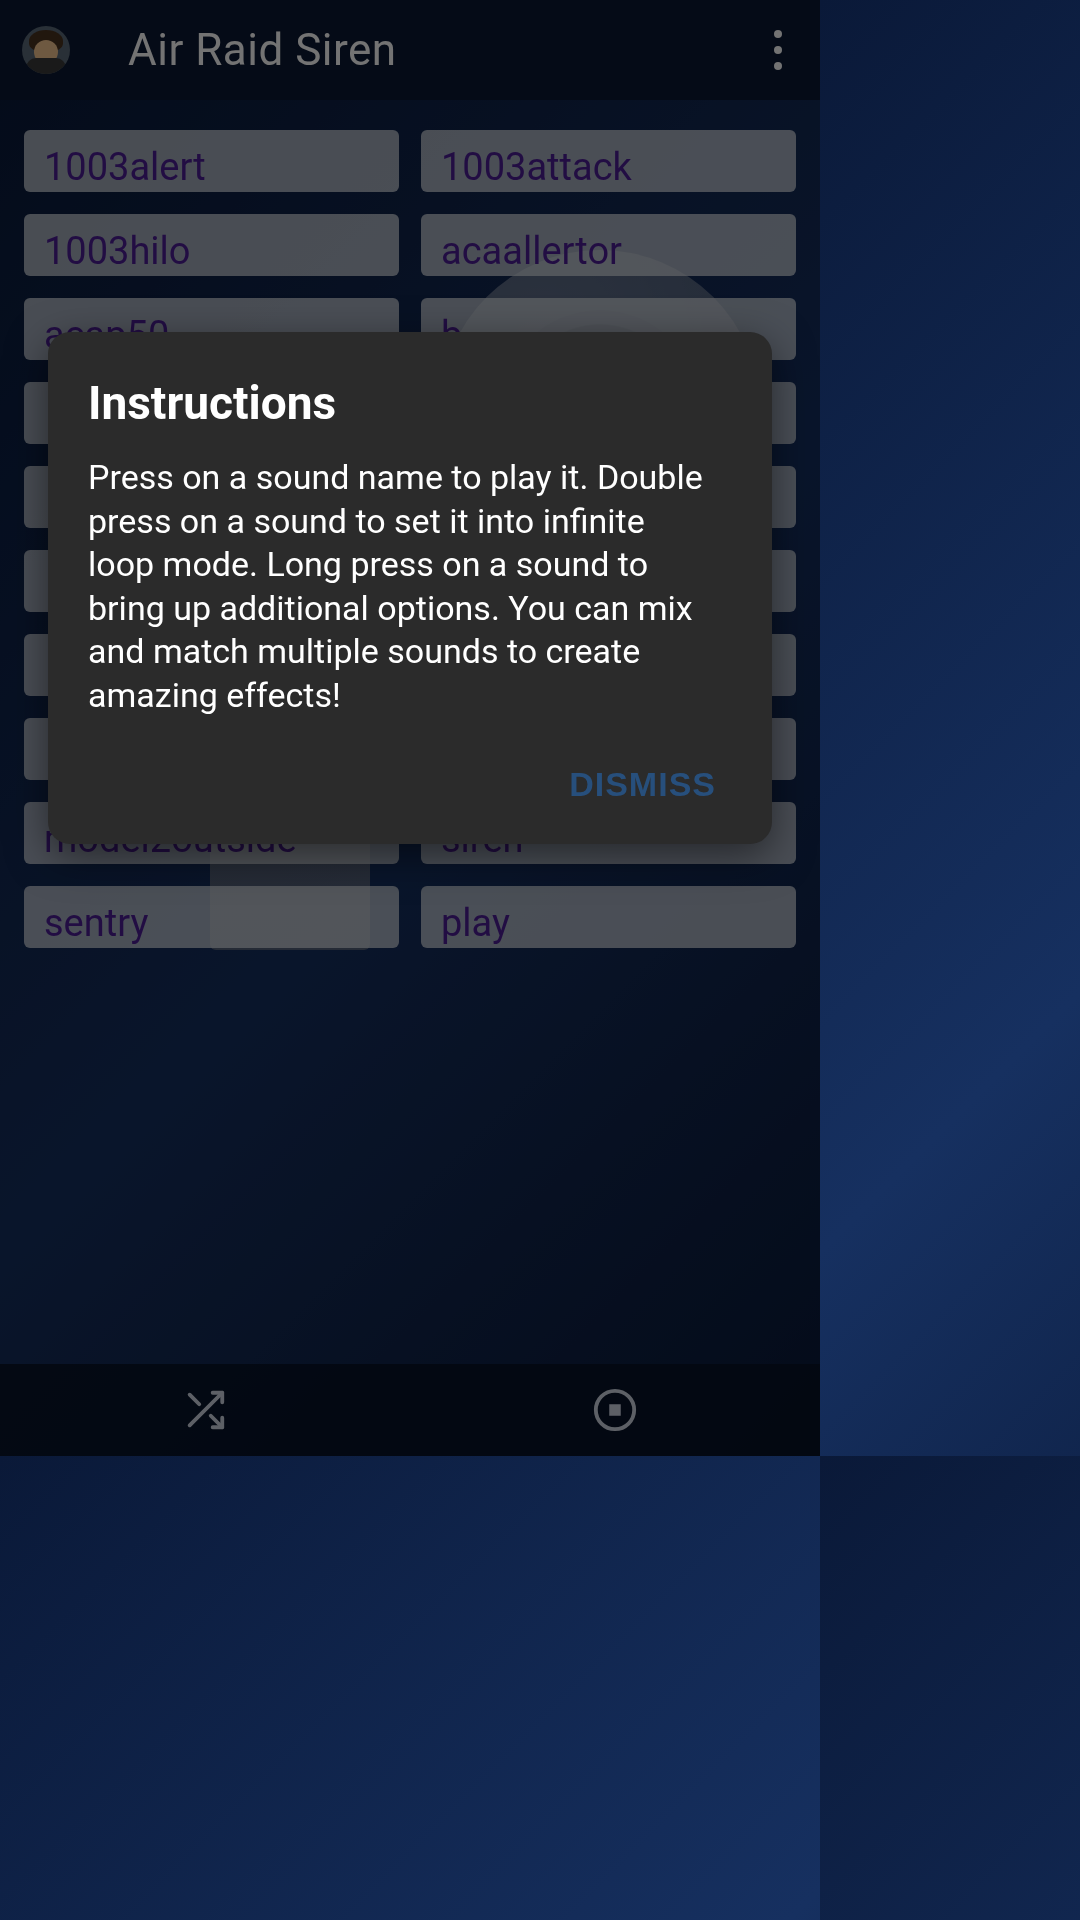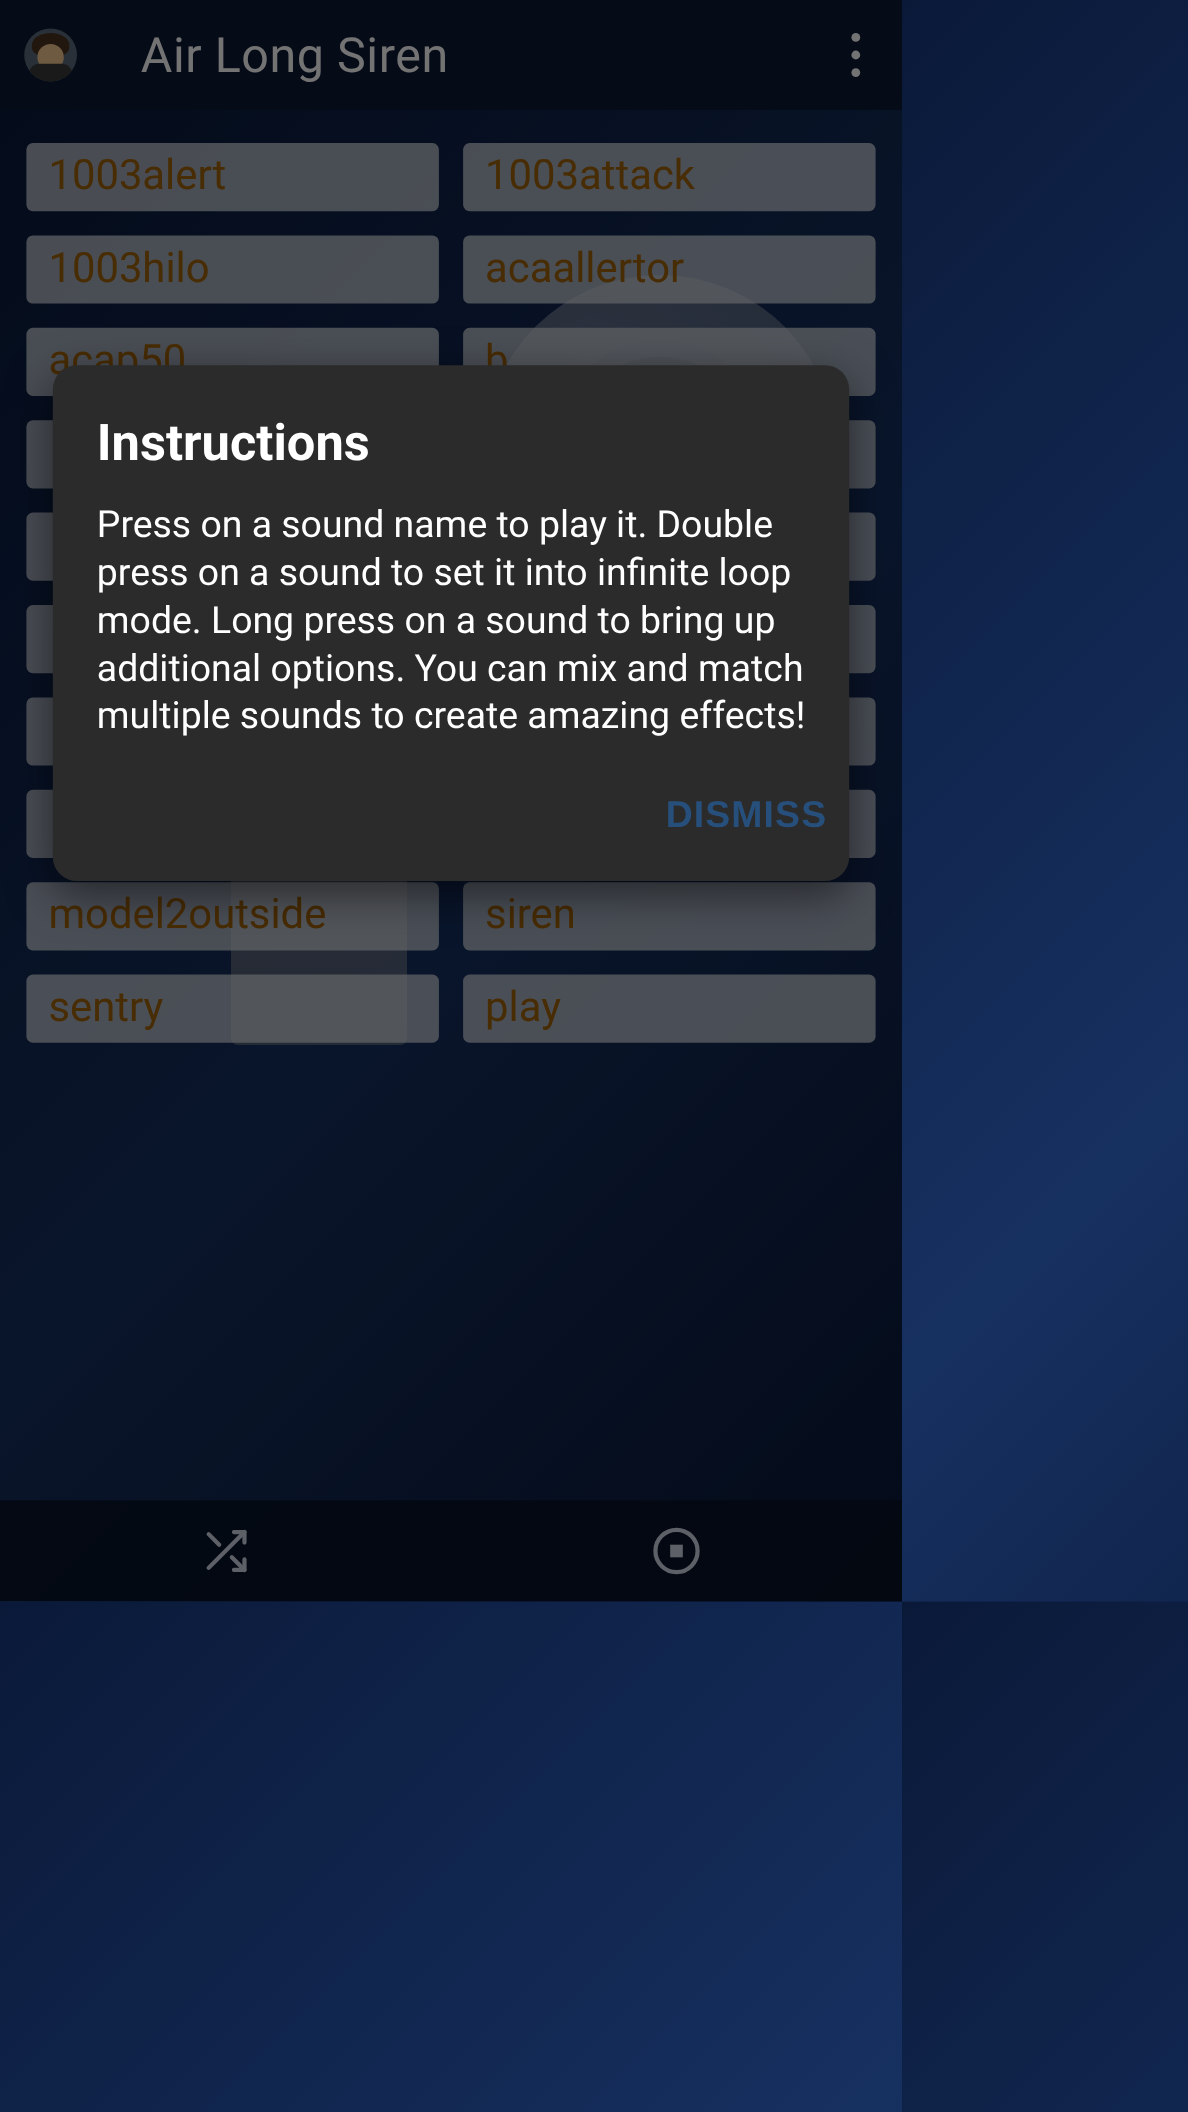--- a/index.html
+++ b/index.html
@@ -90,24 +90,24 @@
       display: grid;
       grid-template-columns: 1fr 1fr;
       gap: 22px;
       z-index: 1;
     }
     .sound-btn {
       background: rgba(214,219,226,0.75);
       border-radius: 6px;
       padding: 16px 20px;
       font-size: 38px;
-      color: #a16207;
+      color: #4c1d95;
       line-height: 1.15;
       height: 62px;
-      display: flex; align-items: center;
+      display: flex; align-items: flex-start;
       overflow: hidden; white-space: nowrap;
       cursor: pointer;
     }
 
     
     .bottom-bar {
       position: absolute;
       left: 0; right: 0; bottom: 0;
       height: 92px;
       background: rgba(8,18,38,0.9);
@@ -119,21 +119,21 @@
     .icon-btn { width: 60px; height: 60px; display:flex; align-items:center; justify-content:center; cursor:pointer; }
     .icon-btn svg { stroke: #cfd6e3; fill: none; }
 
     
     .dialog {
       position: absolute;
       top: 332px;
       left: 48px; right: 48px;
       background: #2b2b2b;
       border-radius: 22px;
-      padding: 44px 20px 40px 40px;
+      padding: 44px 56px 40px 40px;
       z-index: 20;
       box-shadow: 0 12px 40px rgba(0,0,0,0.5);
     }
     .dialog-title {
       font-size: 46px;
       font-weight: 700;
       margin-bottom: 26px;
     }
     .dialog-body {
       font-size: 34px;
@@ -162,21 +162,21 @@
   <div class="pole"></div>
   <div class="horn"></div>
 </div>
 
 <div class="appbar">
   <div class="avatar">
     <div class="hair"></div>
       <div class="face"></div>
       <div class="body"></div>
   </div>
-  <div class="title">Air Long Siren</div>
+  <div class="title">Air Raid Siren</div>
   <div class="more-btn">
     <span></span>
       <span></span>
       <span></span>
   </div>
 </div>
 
 <div class="grid">
   <div class="sound-btn">
       <span>1003alert</span>

